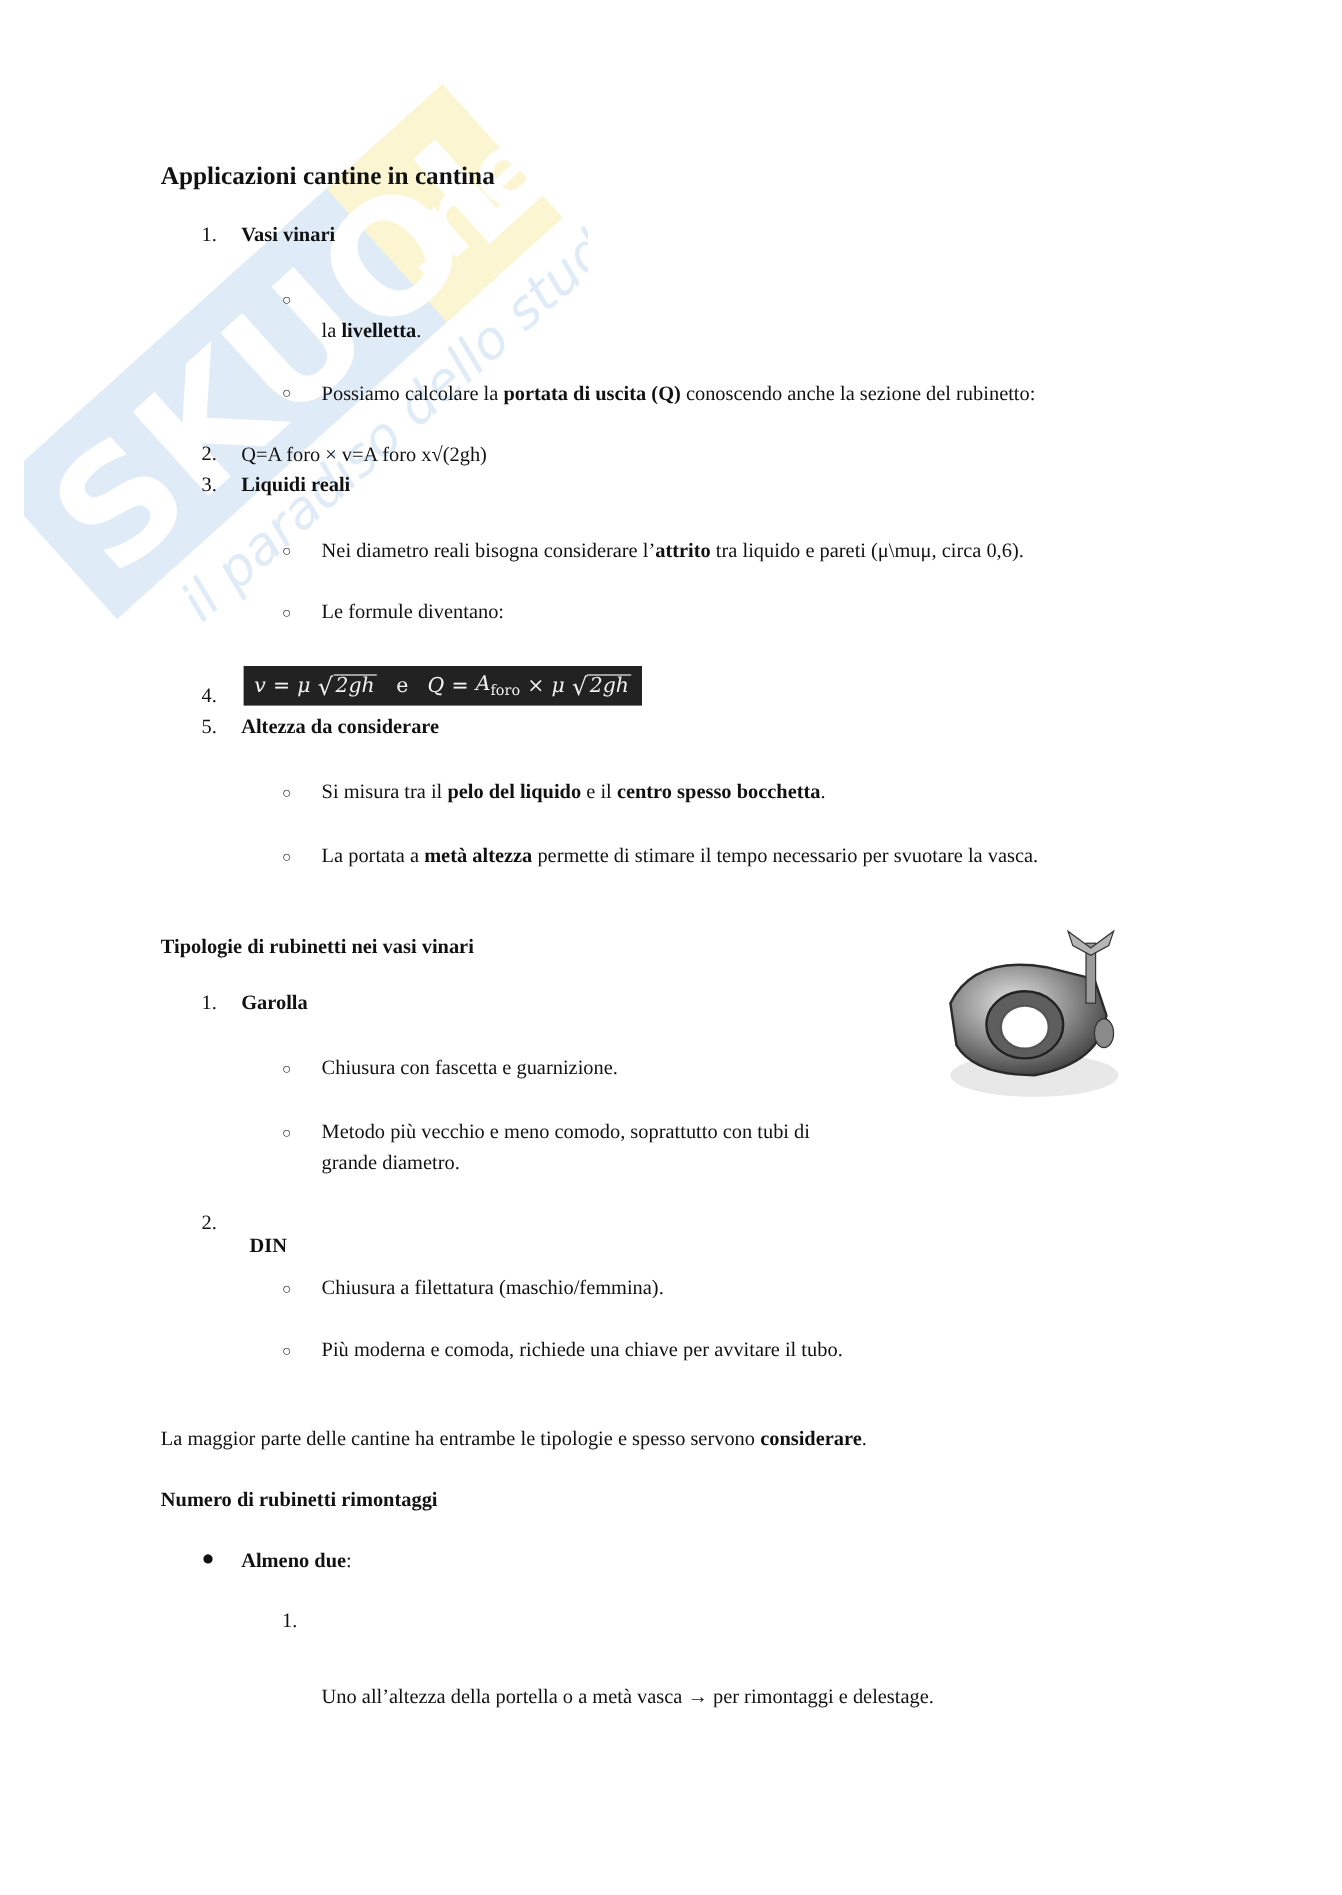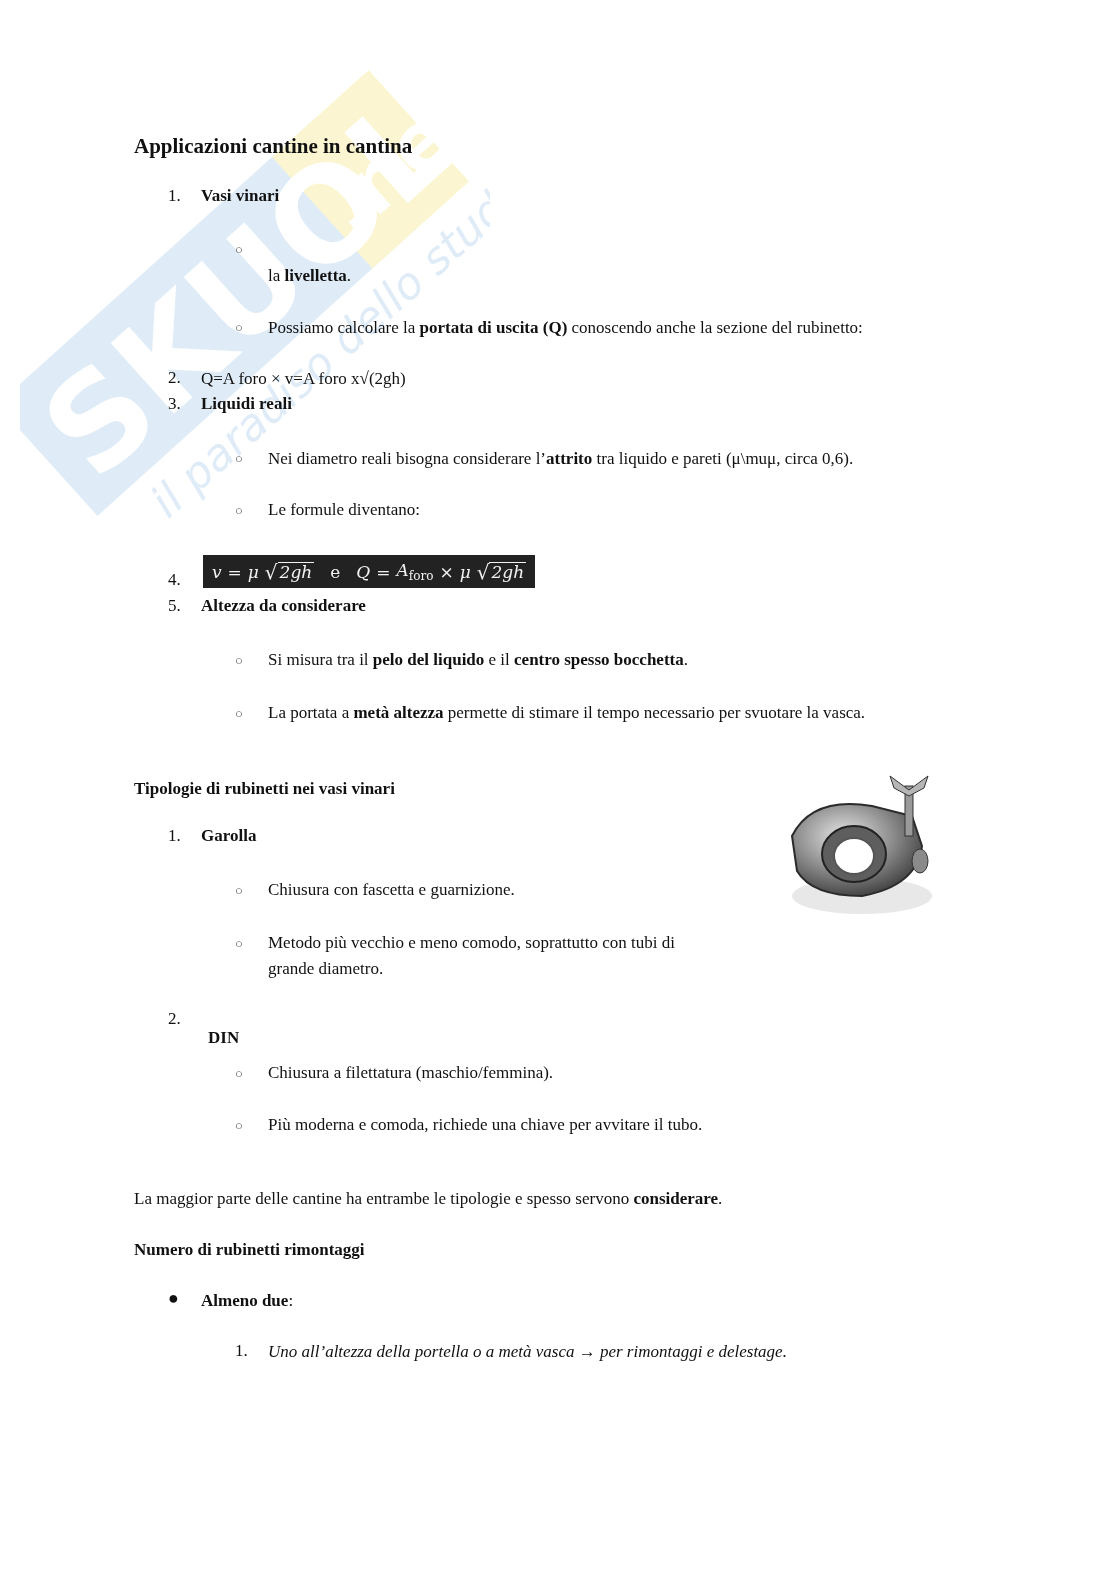--- a/index.html
+++ b/index.html
@@ -155,13 +155,13 @@
 </div>
 
 <div class="abs h2" style="left:134px; top:1240px;">Numero di rubinetti rimontaggi</div>
 
 <div class="abs disc" style="left:168px; top:1288px;">●</div>
 <div class="abs body" style="left:201px; top:1288px;">
   <b>Almeno due</b><span>:</span>
 </div>
 
 <div class="abs num" style="left:235px; top:1341px;">1.</div>
-<div class="abs body" style="left:268px; top:1339px;font-style:italic;">Uno all’altezza della portella o a metà vasca → per rimontaggi e delestage.</div>
+<div class="abs body" style="left:268px; top:1401px;">Uno all’altezza della portella o a metà vasca → per rimontaggi e delestage.</div>
 
 </body></html>

